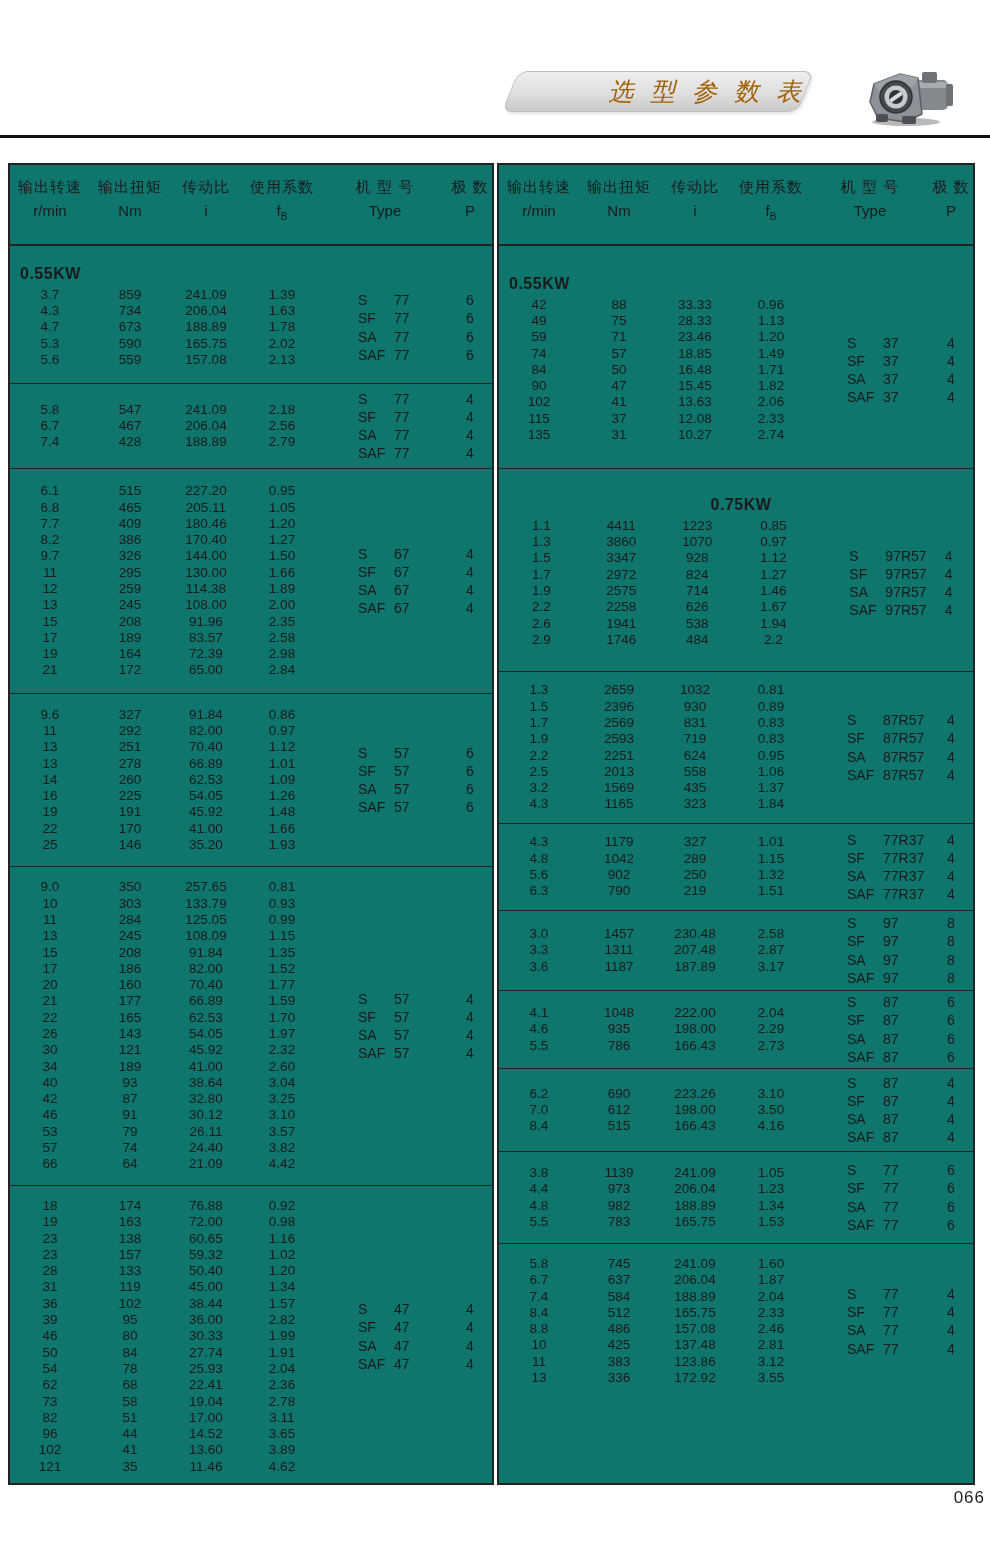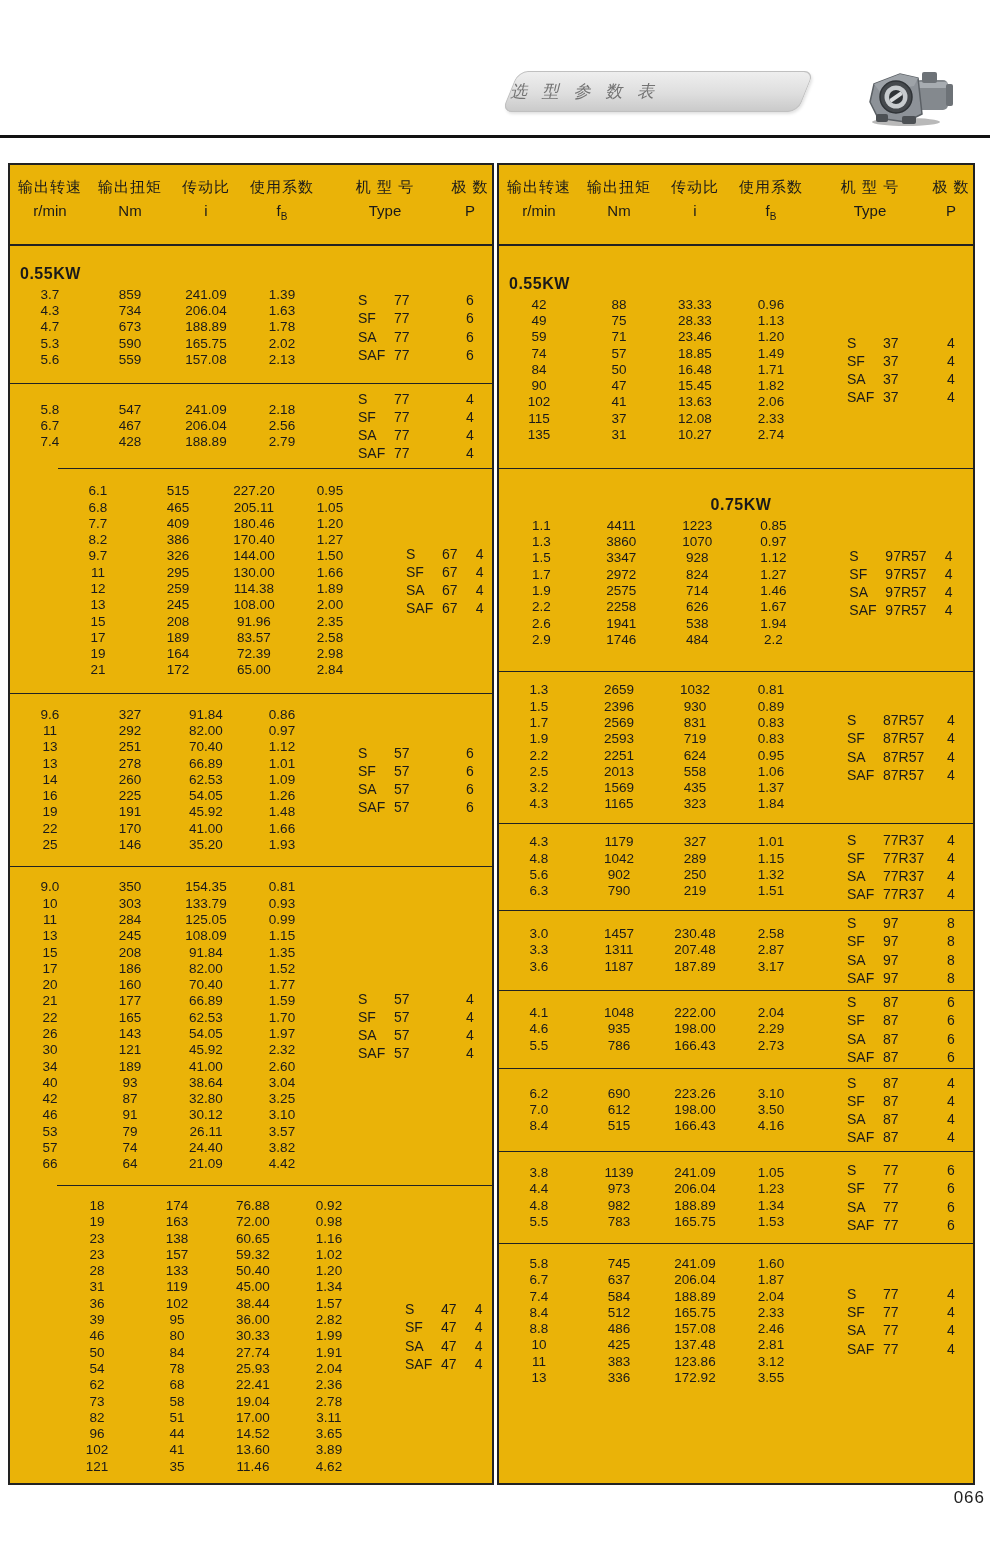--- a/index.html
+++ b/index.html
@@ -8,27 +8,27 @@
     font-family:"Liberation Sans","DejaVu Sans",sans-serif;
     color:#1a1a1a; position:relative; overflow:hidden;
   }
   .page { position:absolute; inset:0; }
 
   
   .band { position:absolute; left:510px; top:71px; width:296px; height:41px; }
   .band-bg { position:absolute; inset:0; transform:skewX(-22deg); border-radius:10px;
     background:linear-gradient(180deg,#efefef 0%,#dedede 55%,#c9c9c9 100%);
     box-shadow:inset 0 0 0 1px #c0c0c0, 2px 2px 3px rgba(0,0,0,0.12); }
-  .band-text { position:relative; z-index:1; text-align:left; line-height:41px;
-    font-size:17px; font-style:italic; font-weight:500; letter-spacing:5px; color:#737373; white-space:nowrap; }
+  .band-text { position:relative; z-index:1; text-align:right; line-height:41px;
+    font-size:25px; font-style:italic; font-weight:500; letter-spacing:5px; color:#a16207; white-space:nowrap; }
   .motor { position:absolute; left:866px; top:66px; width:94px; height:62px; }
   .top-rule { position:absolute; left:0; top:135px; width:990px; height:3px; background:#111; }
 
   
-  .ptable { position:absolute; top:163px; border:2px solid #222; background:#eab308; box-sizing:border-box; }
+  .ptable { position:absolute; top:163px; border:2px solid #222; background:#0f766e; box-sizing:border-box; }
   .ptable.left  { left:8px;  width:486px; }
   .ptable.right { left:497px; width:478px; }
 
   .thead { height:68px; border-bottom:2px solid #222; display:grid;
     grid-template-columns:80px 80px 72px 80px 1fr 44px; padding-top:11px; box-sizing:content-box; }
   .thcell { text-align:center; }
   .th-cn { font-size:15px; letter-spacing:1px; line-height:22px; white-space:nowrap; }
   .th-en { font-size:15px; line-height:26px; }
   .th-en sub { font-size:10px; }
 
@@ -190,21 +190,21 @@
                 <div class="t-p">4</div>
               </div>
               <div class="type-row">
                 <div class="t-prefix">SAF</div>
                 <div class="t-size">77</div>
                 <div class="t-p">4</div>
               </div>
             </div>
           </div>
         </div>
-        <div class="block sep" style="height: 225px; margin-left: 48px;">
+        <div class="block sep" style="height: 225px;">
           <div class="block-body">
             <div class="data-grid">
               <div class="cell">6.1</div>
               <div class="cell">515</div>
               <div class="cell">227.20</div>
               <div class="cell">0.95</div>
               <div class="cell">6.8</div>
               <div class="cell">465</div>
               <div class="cell">205.11</div>
               <div class="cell">1.05</div>
@@ -335,21 +335,21 @@
                 <div class="t-p">6</div>
               </div>
             </div>
           </div>
         </div>
         <div class="block sep" style="height: 319px;">
           <div class="block-body">
             <div class="data-grid">
               <div class="cell">9.0</div>
               <div class="cell">350</div>
-              <div class="cell">154.35</div>
+              <div class="cell">257.65</div>
               <div class="cell">0.81</div>
               <div class="cell">10</div>
               <div class="cell">303</div>
               <div class="cell">133.79</div>
               <div class="cell">0.93</div>
               <div class="cell">11</div>
               <div class="cell">284</div>
               <div class="cell">125.05</div>
               <div class="cell">0.99</div>
               <div class="cell">13</div>
@@ -430,21 +430,21 @@
                 <div class="t-p">4</div>
               </div>
               <div class="type-row">
                 <div class="t-prefix">SAF</div>
                 <div class="t-size">57</div>
                 <div class="t-p">4</div>
               </div>
             </div>
           </div>
         </div>
-        <div class="block sep vtop" style="height: 298px; margin-left: 47px;">
+        <div class="block sep vtop" style="height: 298px;">
           <div class="block-body">
             <div class="data-grid">
               <div class="cell">18</div>
               <div class="cell">174</div>
               <div class="cell">76.88</div>
               <div class="cell">0.92</div>
               <div class="cell">19</div>
               <div class="cell">163</div>
               <div class="cell">72.00</div>
               <div class="cell">0.98</div>

